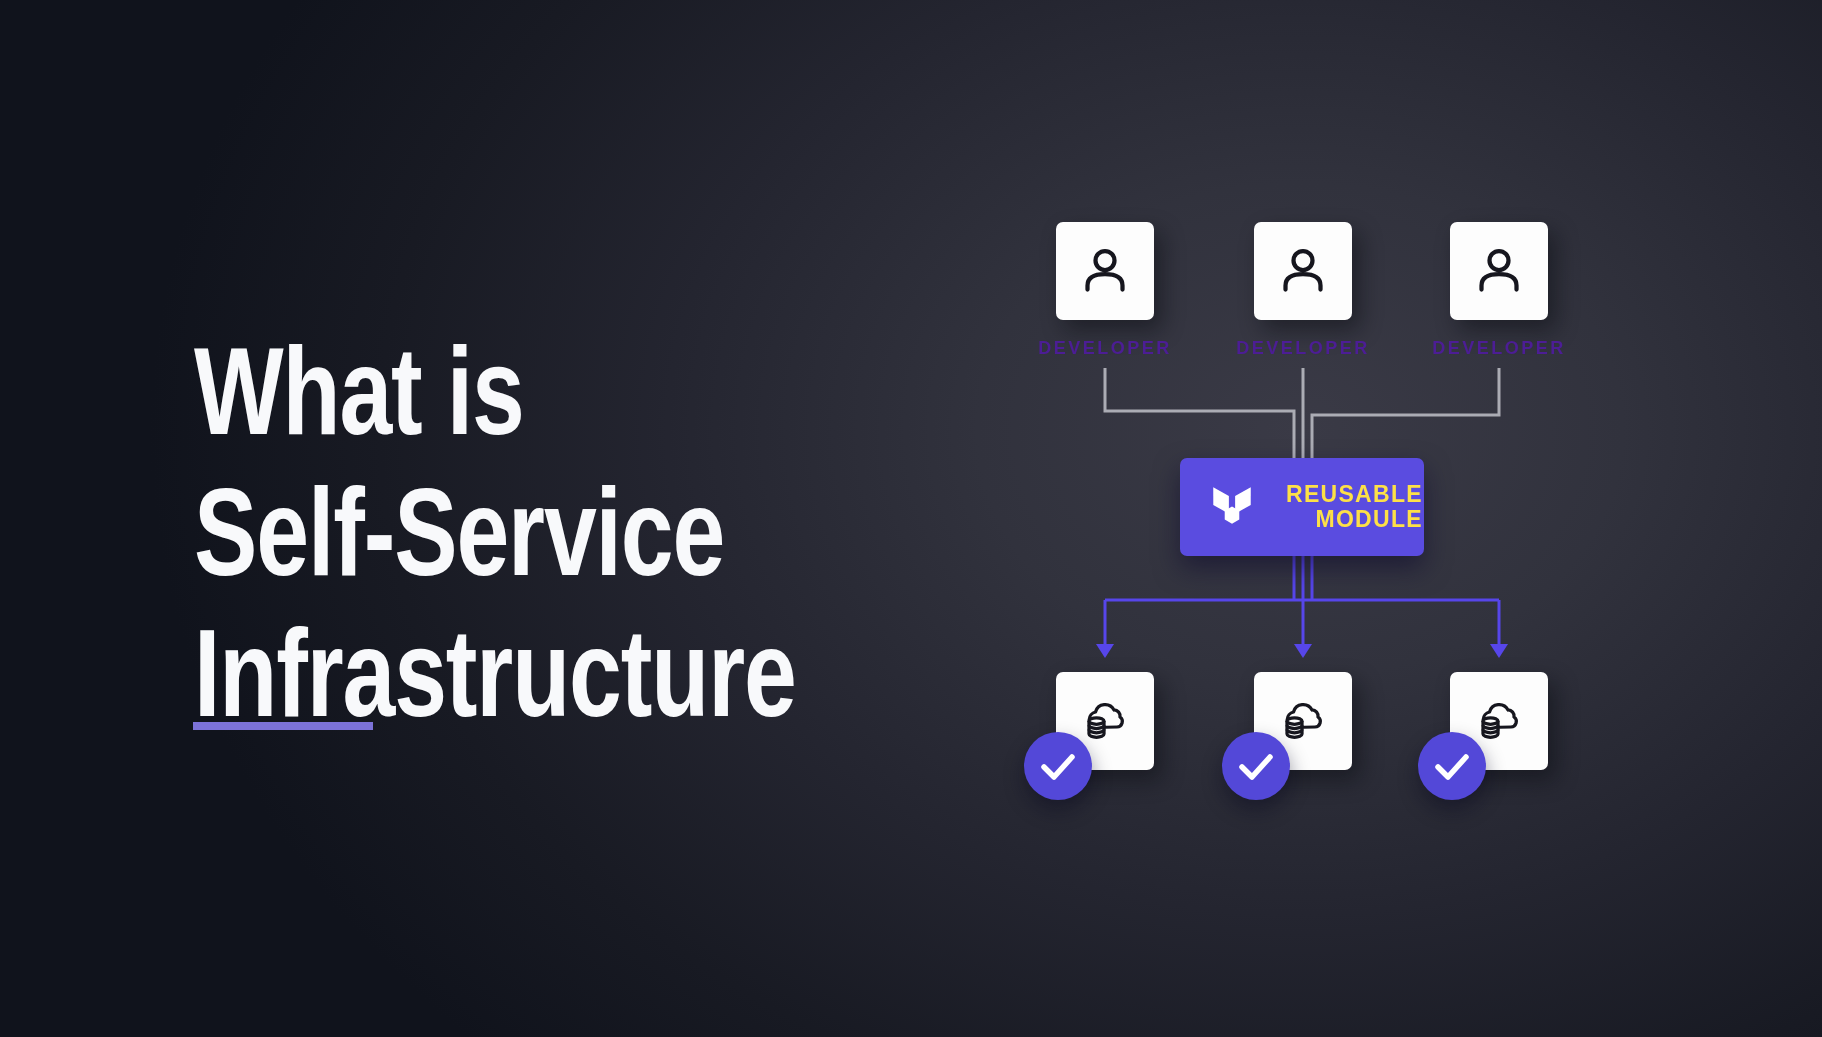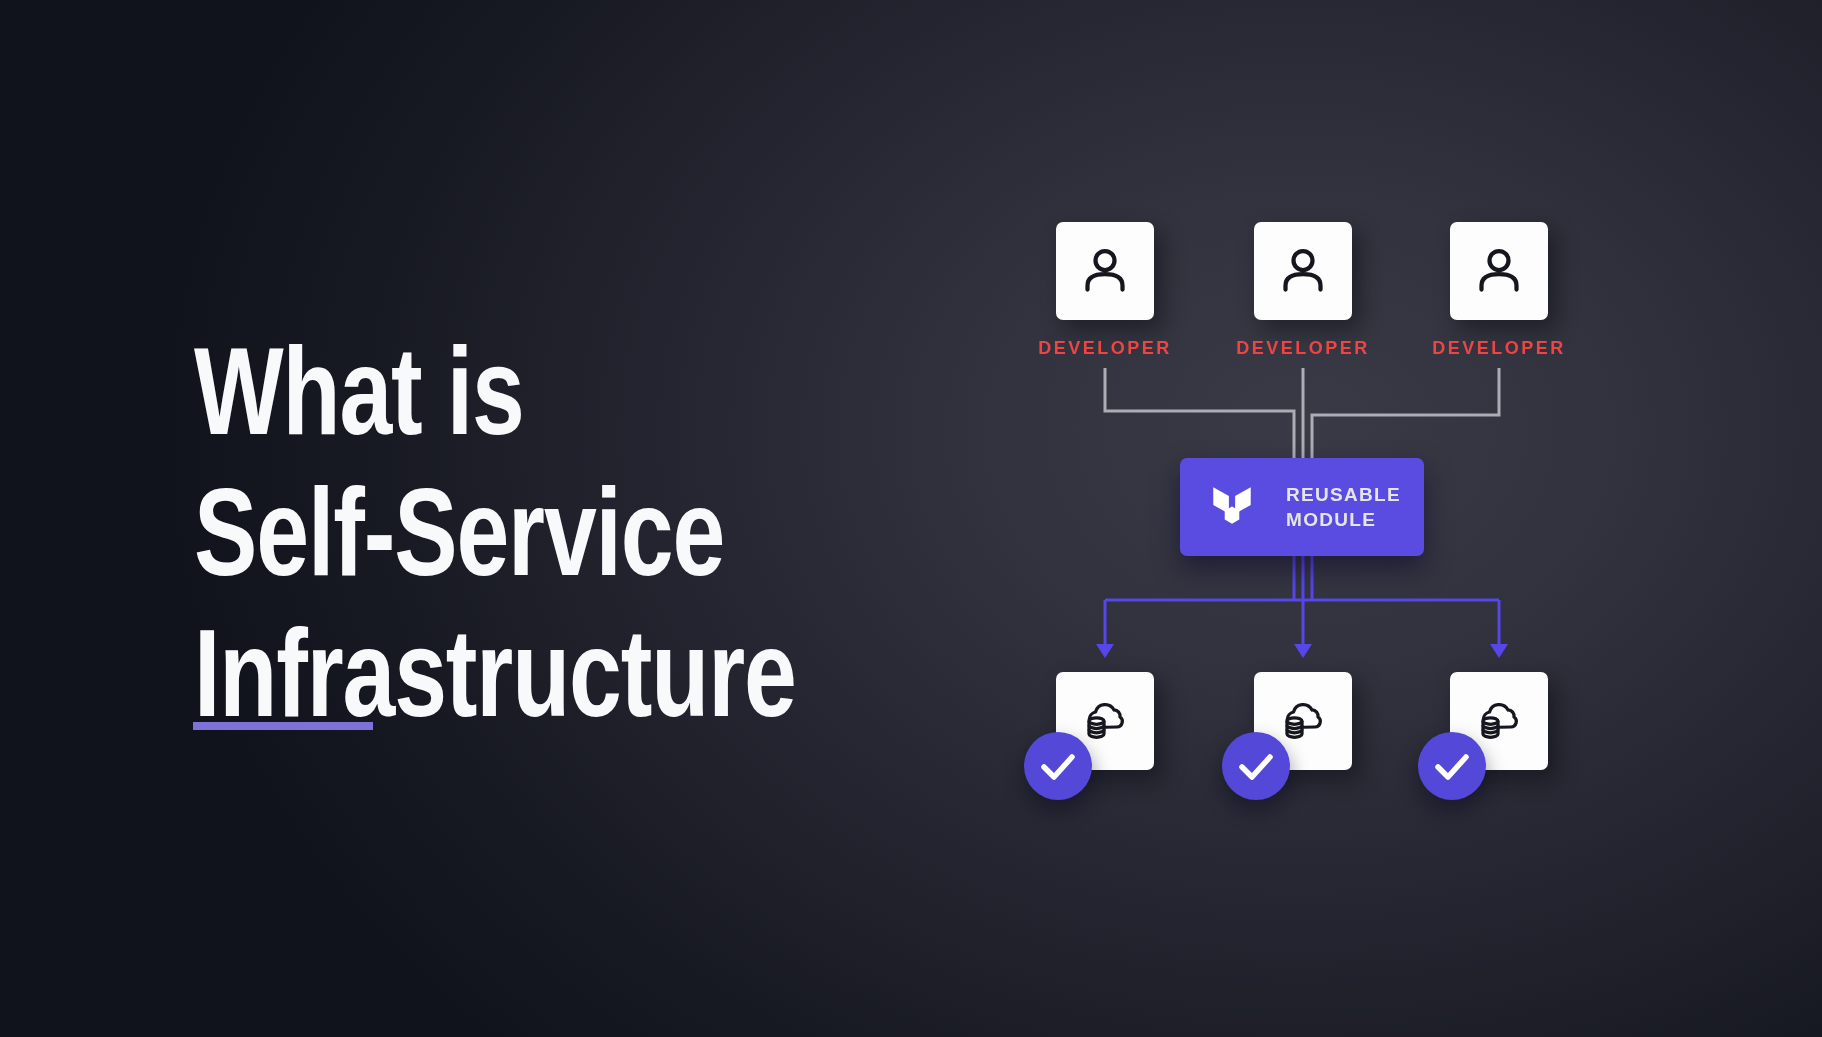--- a/index.html
+++ b/index.html
@@ -45,21 +45,21 @@
     box-shadow: 8px 10px 22px rgba(6,8,14,0.45);
     display: flex;
     align-items: center;
     justify-content: center;
   }
   .dev-label {
     position: absolute;
     width: 200px;
     top: 338px;
     text-align: center;
-    color: #ef4444;
+    color: #4c1d95;
     font-size: 18px;
     font-weight: 700;
     letter-spacing: 2.5px;
     white-space: nowrap;
   }
 
   
   .module {
     position: absolute;
     left: 1180px;
@@ -68,26 +68,27 @@
     height: 98px;
     background: #5a4ce0;
     border-radius: 7px;
     box-shadow: 0 12px 26px rgba(12,10,46,0.55);
     display: flex;
     align-items: center;
     padding-left: 26px;
     gap: 28px;
   }
   .module-text {
-    color: #e5e5e5;
-    font-size: 19px;
+    color: #fde047;
+    font-size: 23px;
     line-height: 25px;
     font-weight: 700;
     letter-spacing: 1.3px;
     white-space: nowrap;
+    text-align: right;
   }
 
   
   .badge {
     position: absolute;
     width: 68px;
     height: 68px;
     border-radius: 50%;
     background: #5348d8;
     box-shadow: 0 10px 20px rgba(8,8,30,0.45);

